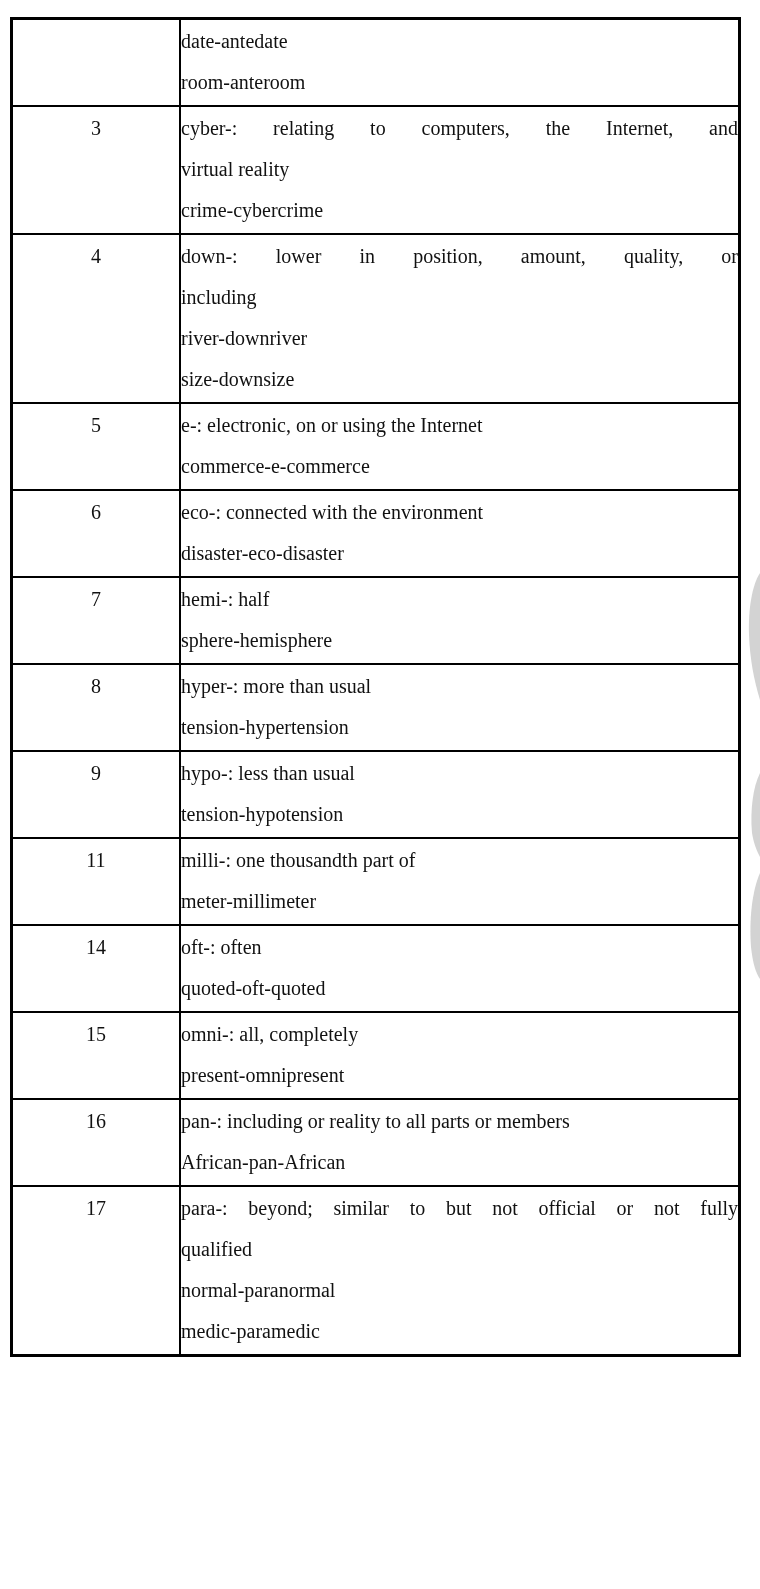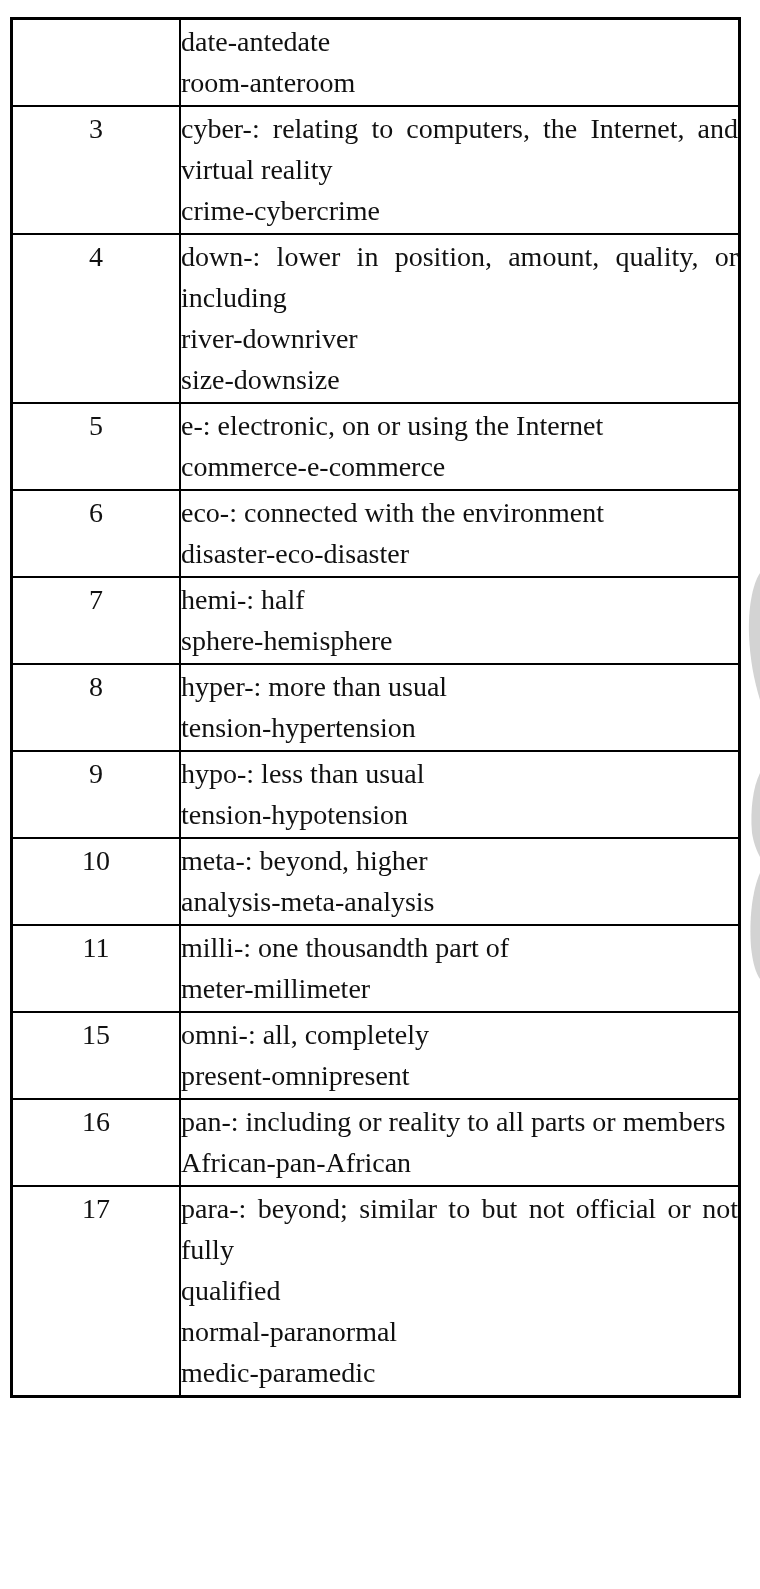--- a/index.html
+++ b/index.html
@@ -20,21 +20,21 @@
     border: 3px solid #000000;
   }
   table.doc-table td {
     border: 2px solid #000000;
     vertical-align: top;
     padding: 1px 0 2px 0;
   }
   td.c1 { width: 166px; text-align: center; }
   td.c2 { padding-left: 12px; padding-right: 6px; }
   .num, .line {
-    font-size: 28px;
+    font-size: 20px;
     line-height: 41px;
     white-space: nowrap;
   }
   .line.jl {
     white-space: normal;
     text-align: justify;
     text-align-last: justify;
   }
   .wm {
     position: absolute;
@@ -125,42 +125,42 @@
     <tr>
       <td class="c1">
           <div class="num">9</div>
         </td>
       <td class="c2">
         <div class="line">hypo-: less than usual</div>
         <div class="line">tension-hypotension</div>
       </td>
     </tr>
 
-    <tr>
-      <td class="c1">
-          <div class="num">10</div>
-        </td>
-      <td class="c2">
-        <div class="line">meta-: beyond, higher</div>
-        <div class="line">analysis-meta-analysis</div>
-      </td>
-    </tr>
 
     <tr>
       <td class="c1">
           <div class="num">11</div>
         </td>
       <td class="c2">
         <div class="line">milli-: one thousandth part of</div>
         <div class="line">meter-millimeter</div>
       </td>
     </tr>
 
 
 
+    <tr>
+      <td class="c1">
+          <div class="num">14</div>
+        </td>
+      <td class="c2">
+        <div class="line">oft-: often</div>
+        <div class="line">quoted-oft-quoted</div>
+      </td>
+    </tr>
 
     <tr>
       <td class="c1">
           <div class="num">15</div>
         </td>
       <td class="c2">
         <div class="line">omni-: all, completely</div>
         <div class="line">present-omnipresent</div>
       </td>
     </tr>

